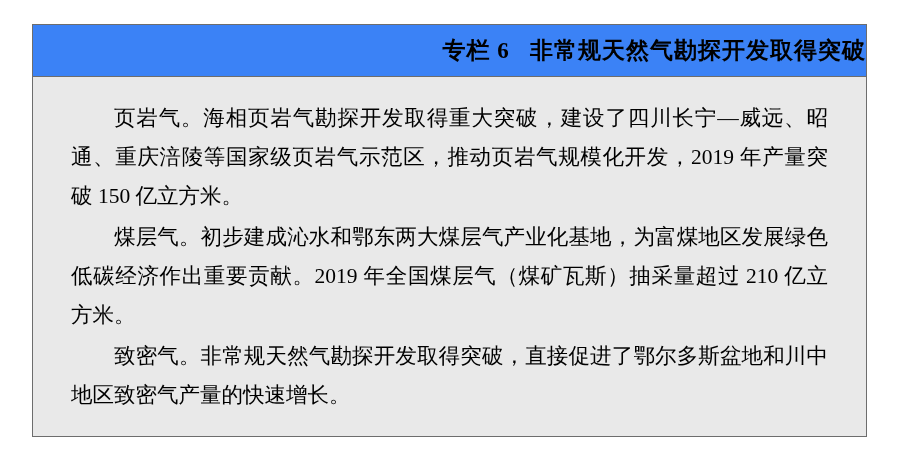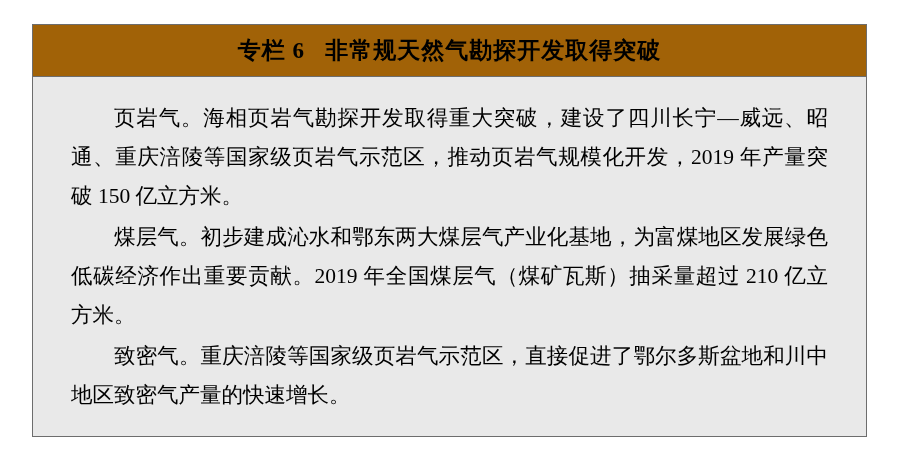--- a/index.html
+++ b/index.html
@@ -21,25 +21,25 @@
     height: 413px;
     box-sizing: border-box;
     border: 1px solid #6d6d6d;
     background: #e9e9e9;
     display: flex;
     flex-direction: column;
   }
   .box-header {
     flex: 0 0 auto;
     height: 51px;
-    background: #a16207;
+    background: #3b82f6;
     border-bottom: 1px solid #6d6d6d;
     display: flex;
     align-items: center;
-    justify-content: center;
+    justify-content: flex-end;
   }
   .box-title {
     font-size: 23px;
     font-weight: bold;
     color: #000000;
     letter-spacing: 1px;
     white-space: pre;
     font-family: "Liberation Serif", "DejaVu Serif", serif;
   }
   .box-body {
@@ -62,15 +62,15 @@
 </head>
 <body>
 
 <div class="box">
   <div class="box-header">
     <div class="box-title">专栏 6   非常规天然气勘探开发取得突破</div>
   </div>
   <div class="box-body">
     <p class="para">页岩气。海相页岩气勘探开发取得重大突破，建设了四川长宁—威远、昭通、重庆涪陵等国家级页岩气示范区，推动页岩气规模化开发，2019 年产量突破 150 亿立方米。</p>
     <p class="para">煤层气。初步建成沁水和鄂东两大煤层气产业化基地，为富煤地区发展绿色低碳经济作出重要贡献。2019 年全国煤层气（煤矿瓦斯）抽采量超过 210 亿立方米。</p>
-    <p class="para">致密气。重庆涪陵等国家级页岩气示范区，直接促进了鄂尔多斯盆地和川中地区致密气产量的快速增长。</p>
+    <p class="para">致密气。非常规天然气勘探开发取得突破，直接促进了鄂尔多斯盆地和川中地区致密气产量的快速增长。</p>
   </div>
 </div>
 
 </body></html>

